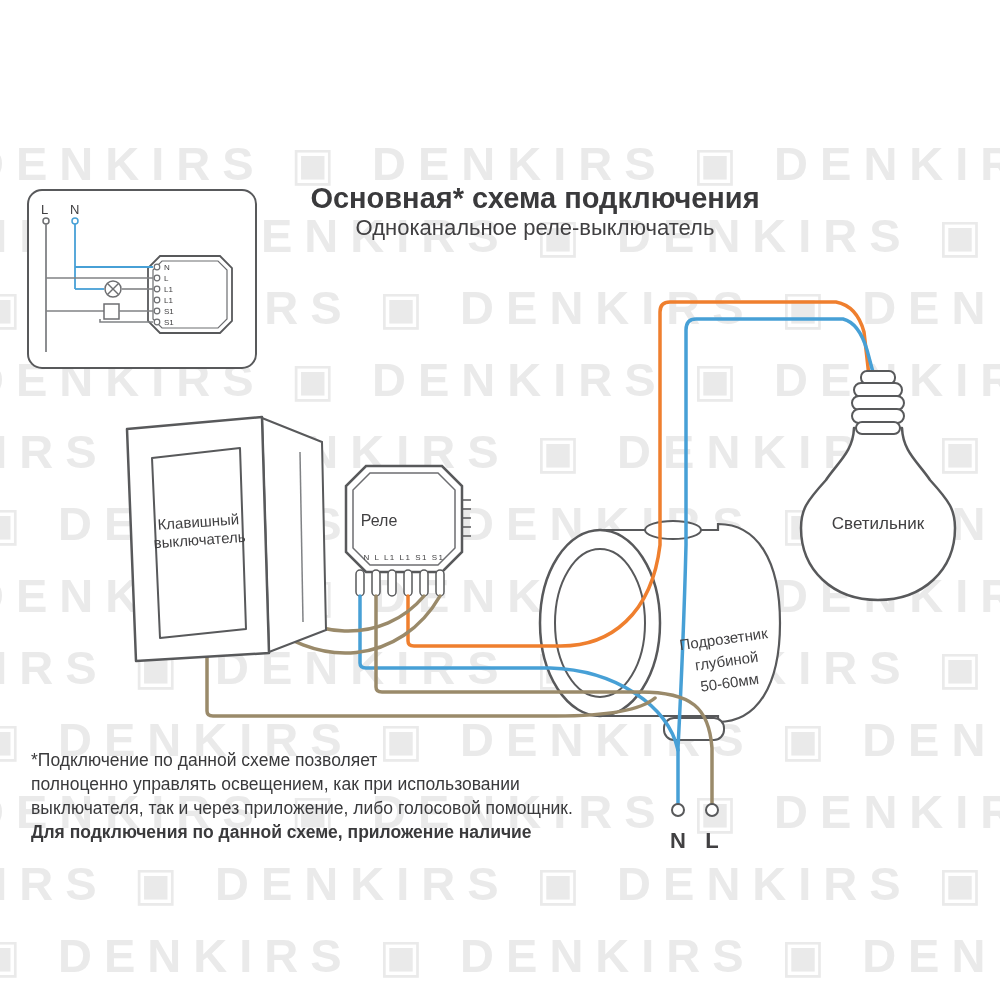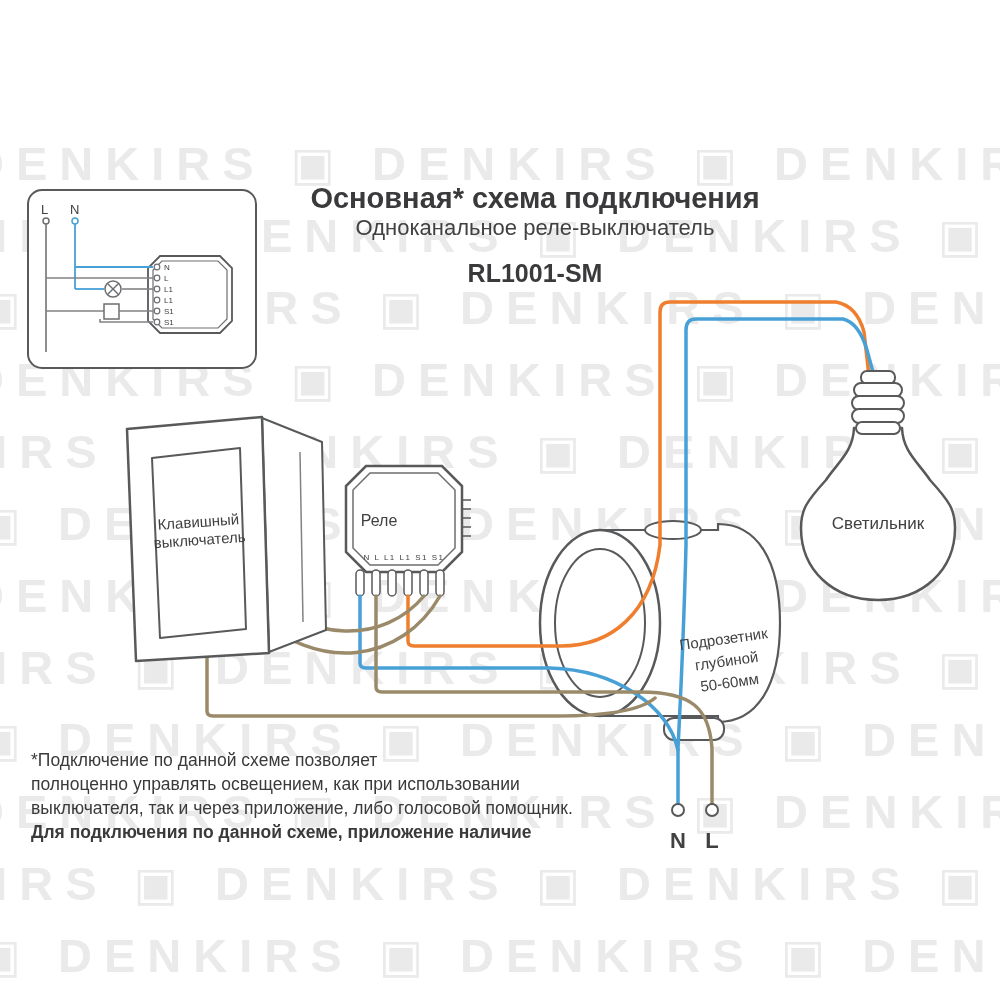--- a/index.html
+++ b/index.html
@@ -168,21 +168,20 @@
   <g transform="rotate(-8 727 664)">
     <text x="727" y="644" font-size="15" text-anchor="middle">Подрозетник</text>
     <text x="727" y="666" font-size="15" text-anchor="middle">глубиной</text>
     <text x="727" y="688" font-size="15" text-anchor="middle">50-60мм</text>
   </g>
 </svg>
 
 <div class="title-block">
   <div class="title">Основная* схема подключения</div>
   <div class="subtitle">Одноканальное реле-выключатель</div>
-  <div class="model">RL1001-SM</div>
 </div>
 
 <div class="footnote">
   <div>*Подключение по данной схеме позволяет</div>
   <div>полноценно управлять освещением, как при использовании</div>
   <div>выключателя, так и через приложение, либо голосовой помощник.</div>
   <div class="bold">Для подключения по данной схеме, приложение наличие</div>
 </div>
 
 </body></html>

